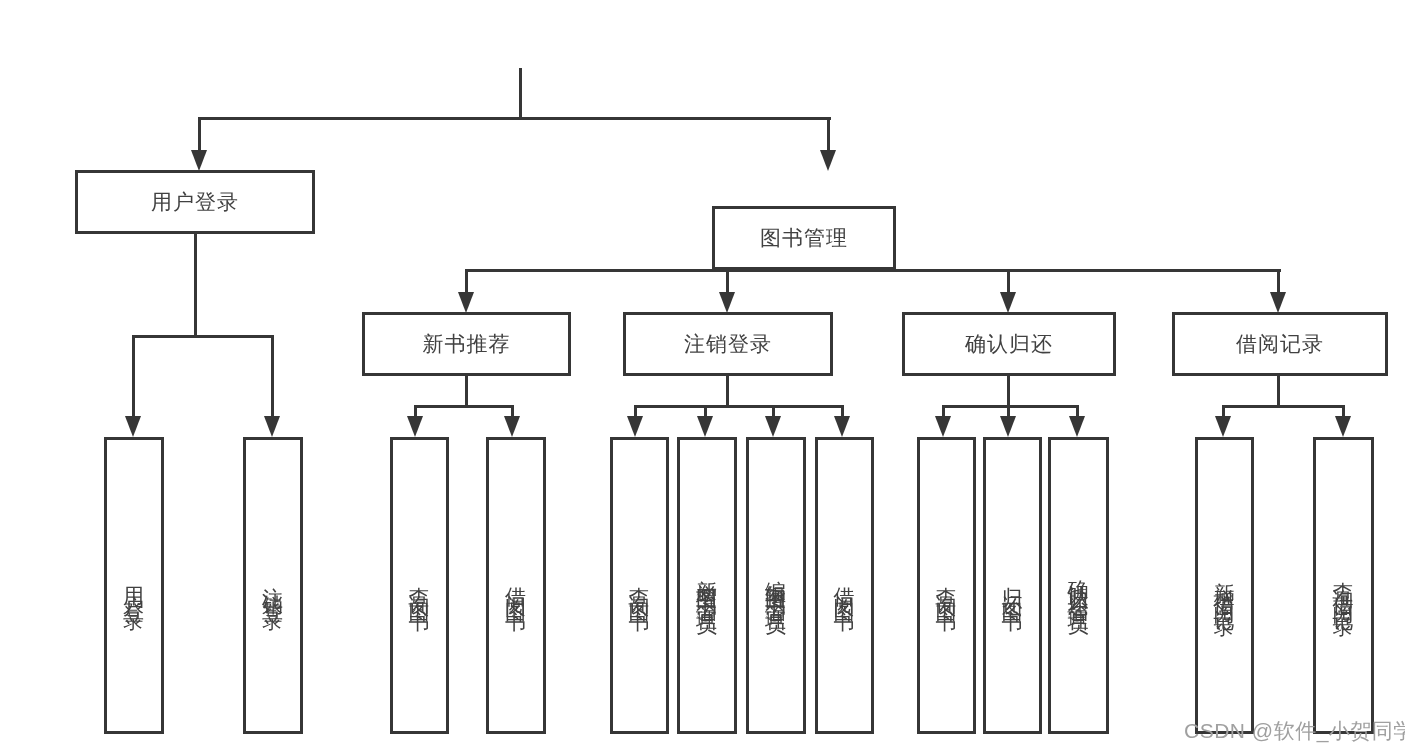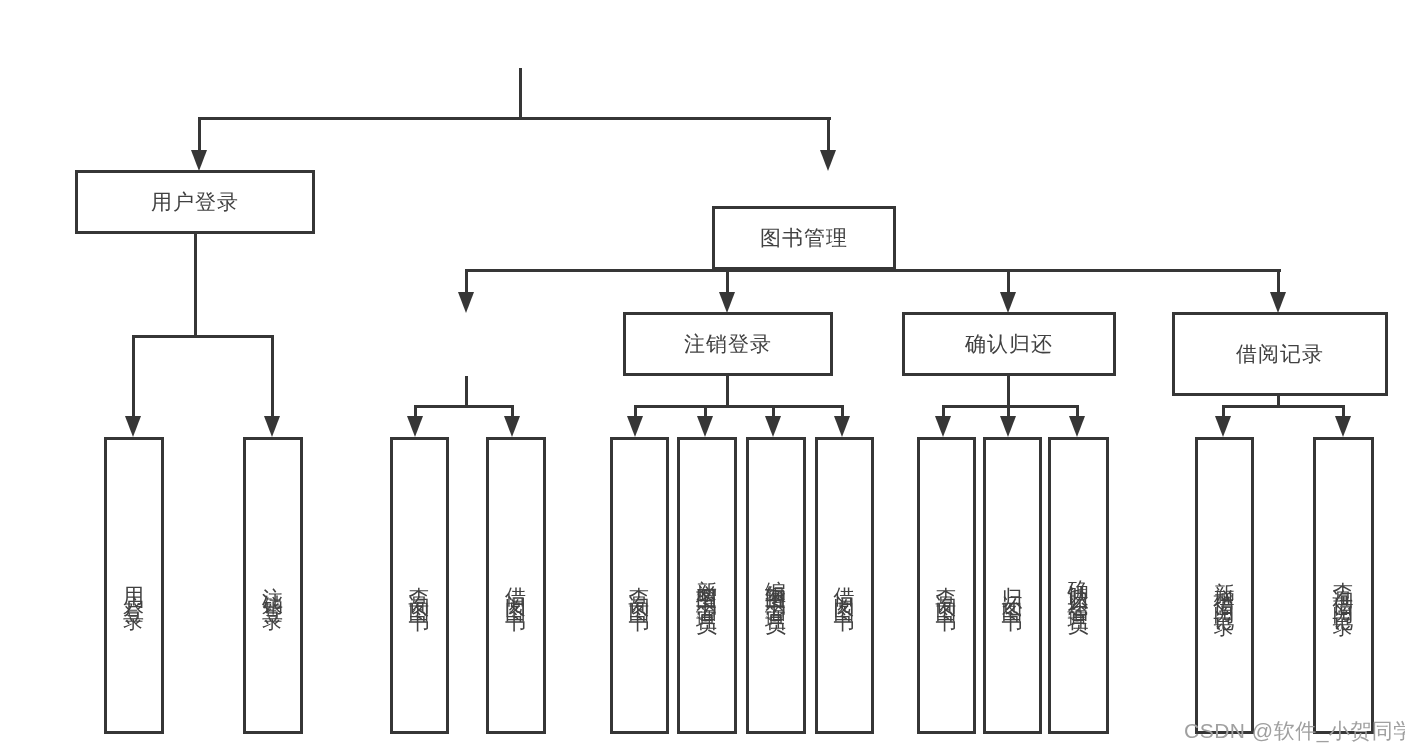--- a/index.html
+++ b/index.html
@@ -54,23 +54,24 @@
 </style>
 </head>
 <body>
 
 <div class="canvas">
 
 
   <div class="box" style="left:75px;top:170px;width:240px;height:64px;">用户登录</div>
   <div class="box" style="left:712px;top:170px;width:184px;height:64px;margin-top:36px;">图书管理</div>
 
+  <div class="box" style="left:362px;top:312px;width:209px;height:64px;">新书推荐</div>
   <div class="box" style="left:623px;top:312px;width:210px;height:64px;">注销登录</div>
   <div class="box" style="left:902px;top:312px;width:214px;height:64px;">确认归还</div>
-  <div class="box" style="left:1172px;top:312px;width:216px;height:84px;">借阅记录</div>
+  <div class="box" style="left:1172px;top:312px;width:216px;height:64px;">借阅记录</div>
 
   <div class="vbox" style="left:104px;width:60px;">用户登录</div>
   <div class="vbox" style="left:243px;width:60px;">注销登录</div>
 
   <div class="vbox" style="left:390px;width:59px;">查询图书</div>
   <div class="vbox" style="left:486px;width:60px;">借阅图书</div>
 
   <div class="vbox" style="left:610px;width:59px;">查询图书</div>
   <div class="vbox" style="left:677px;width:60px;letter-spacing:5px;">新增图书（管理员）</div>
   <div class="vbox" style="left:746px;width:60px;letter-spacing:5px;">编辑图书（管理员）</div>

